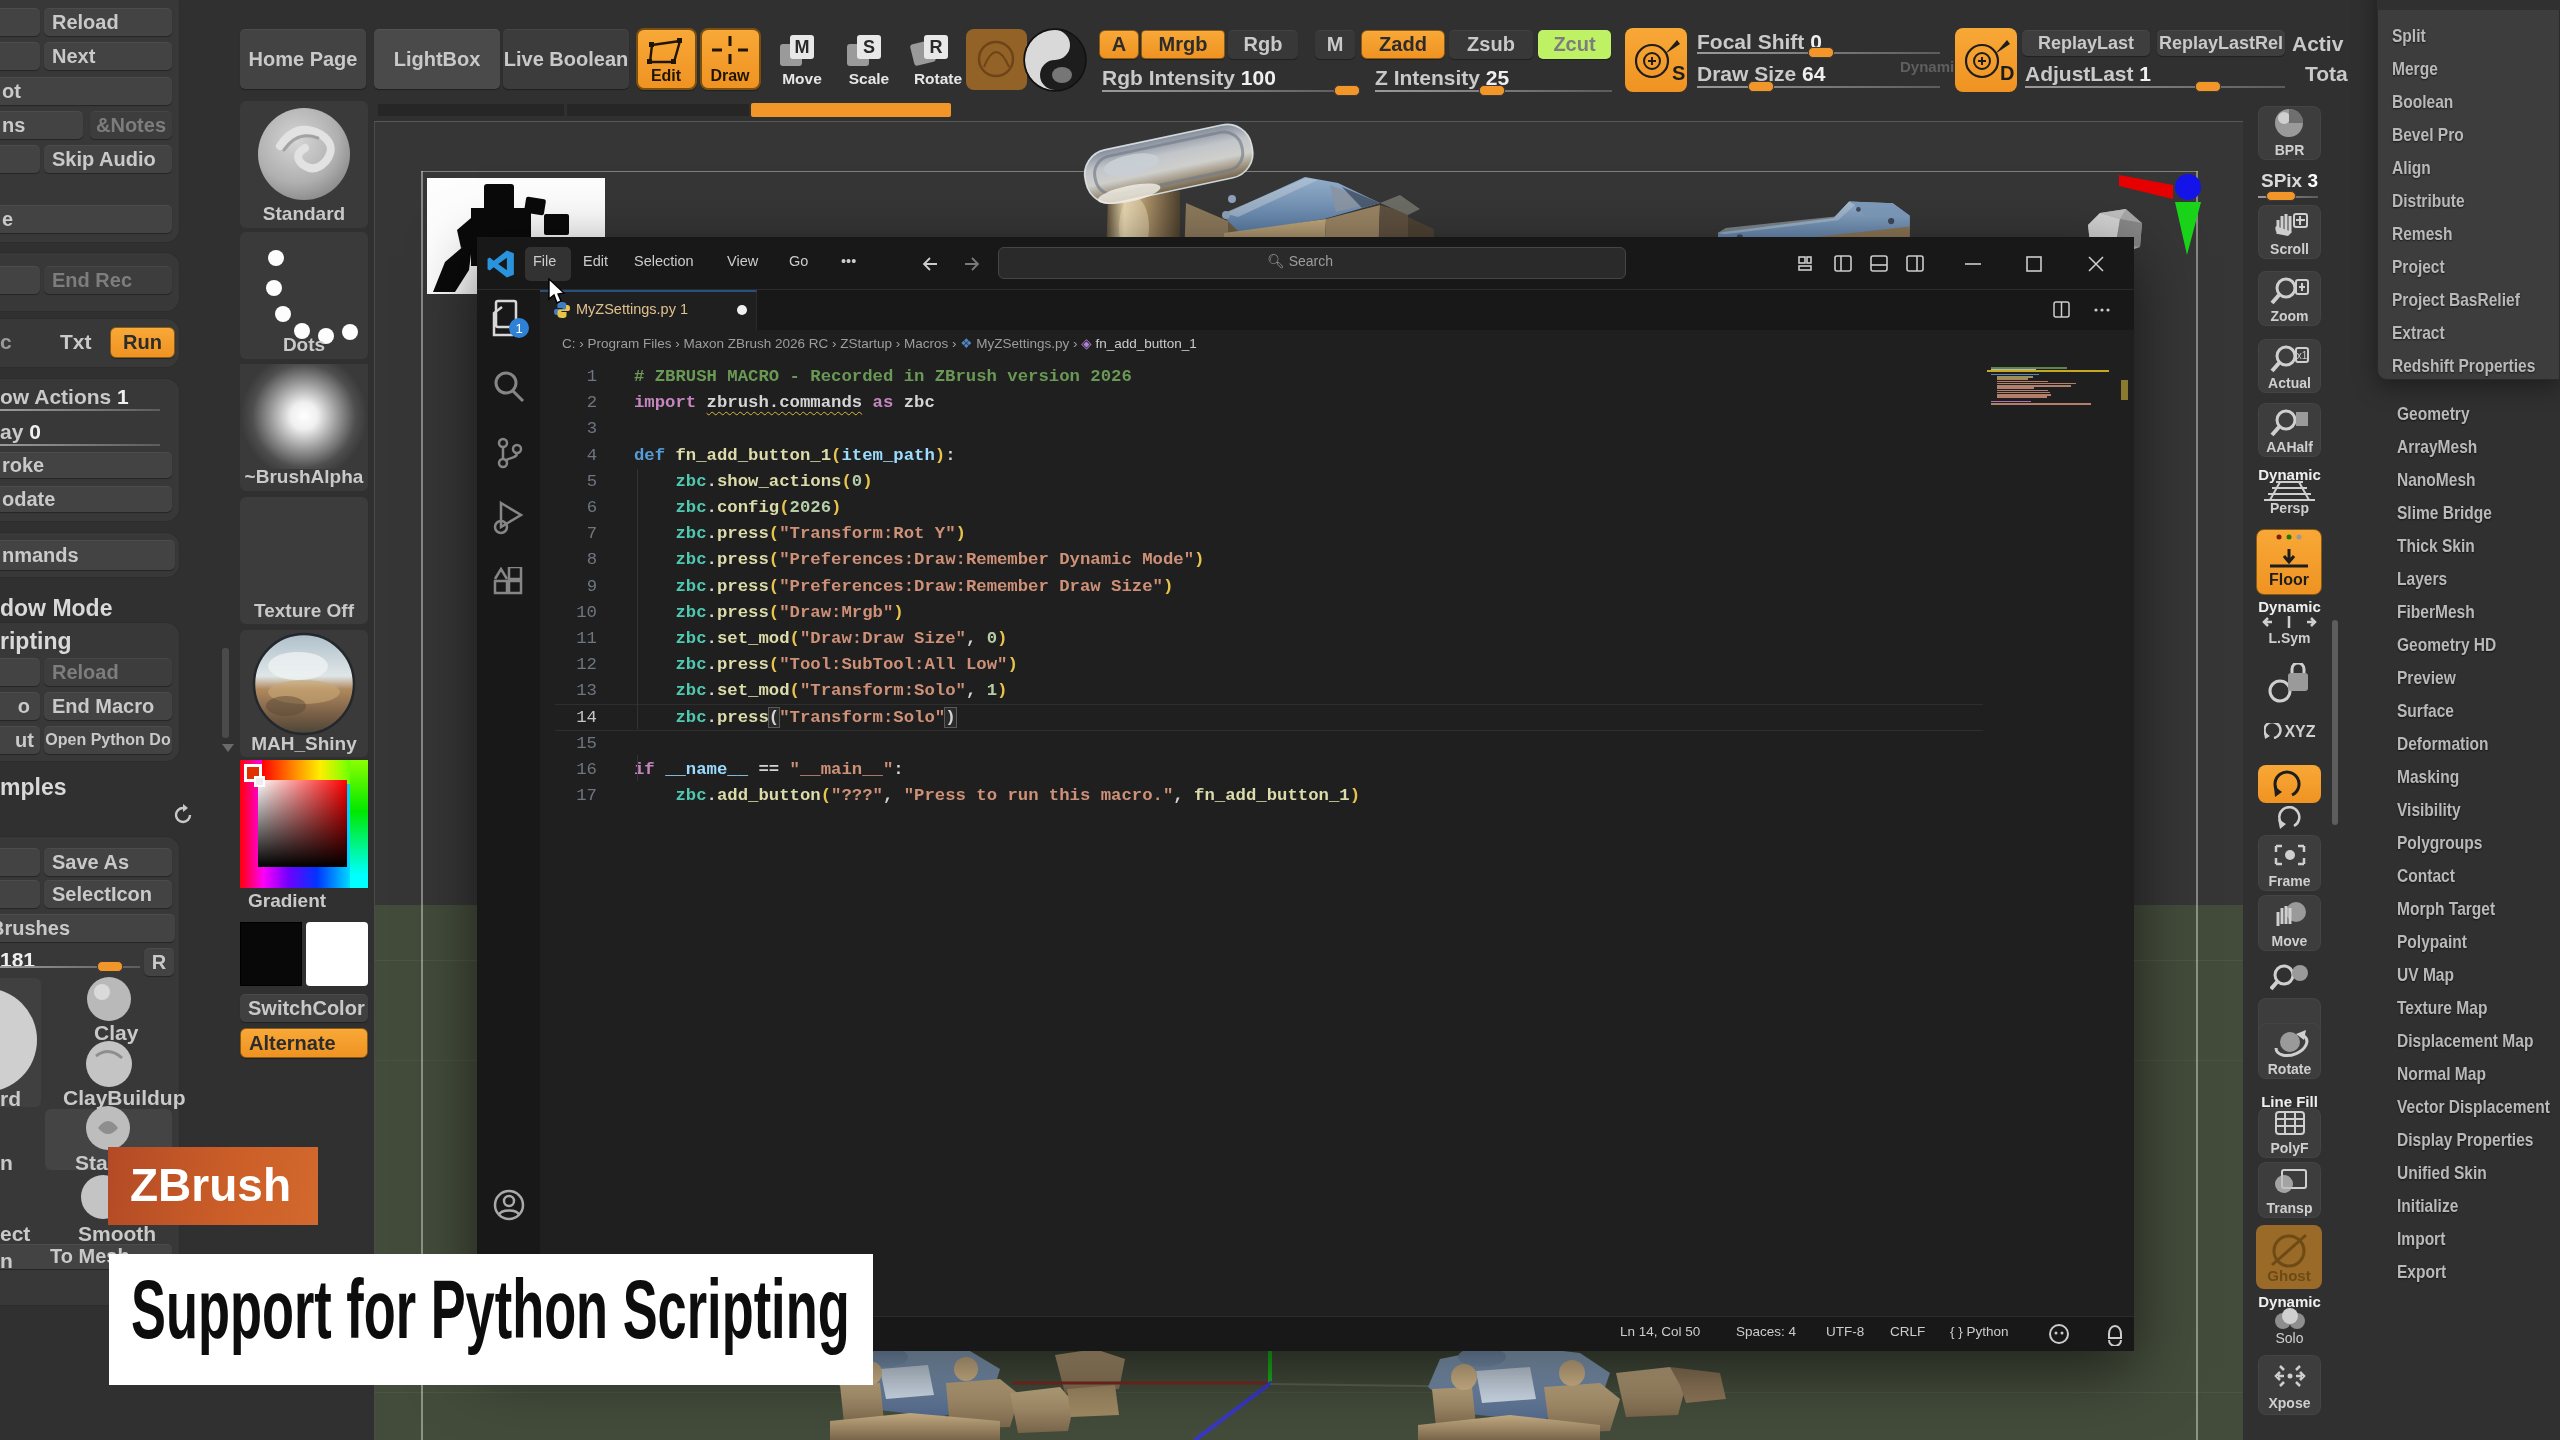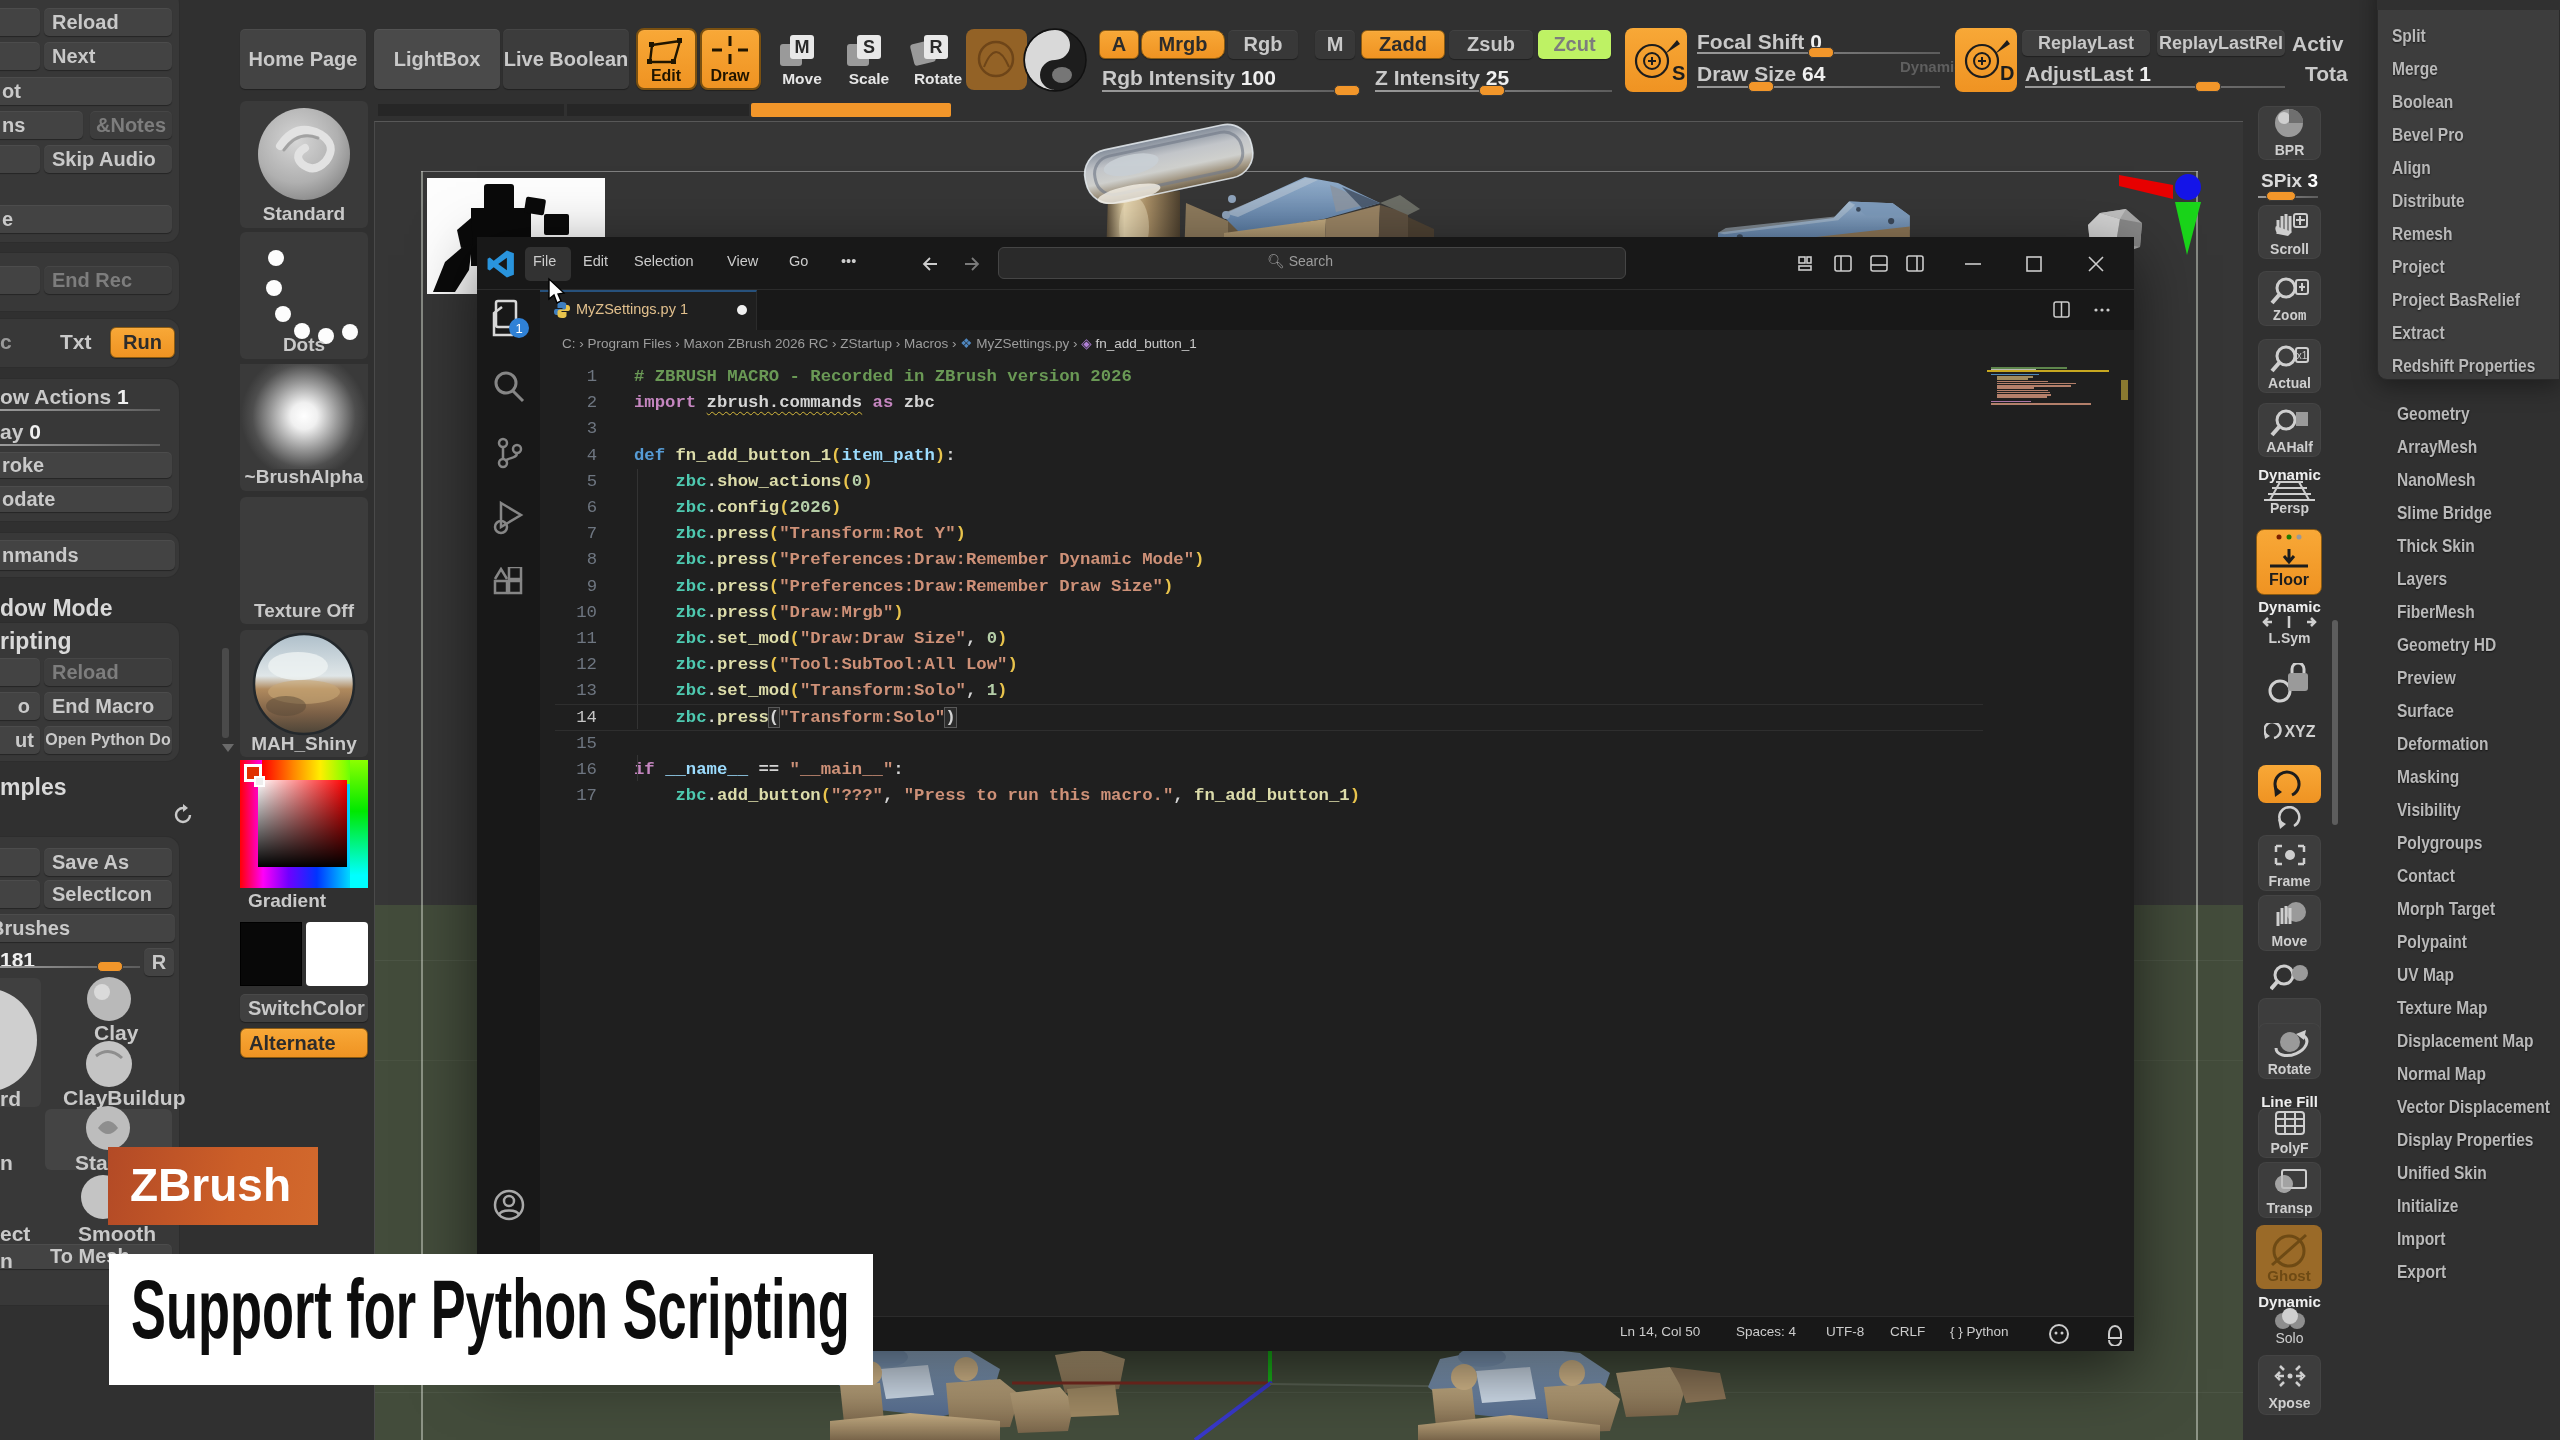--- a/index.html
+++ b/index.html
@@ -114,21 +114,21 @@
     <path d="M18 38 Q30 8 43 38" fill="none" stroke="#6e4518" stroke-width="2"></path>
   </svg>
   <svg class="abs" style="left:1022px;top:27px;" width="66" height="66" viewBox="0 0 66 66">
     <circle cx="33" cy="33" r="31" fill="#1d1d1d"></circle>
     <path d="M33 3 A30 30 0 0 0 33 63 A15 15 0 0 1 33 33 A15 15 0 0 0 33 3Z" fill="#d9d9d9"></path>
     <ellipse cx="40" cy="48" rx="10" ry="8" fill="#cfcfcf" opacity=".5"></ellipse>
     <circle cx="33" cy="33" r="31" fill="none" stroke="#111" stroke-width="1.5"></circle>
   </svg>
 
   <div class="zbtn orange" style="left:1099px;top:30px;width:40px;height:29px;border-radius:6px;border:1px solid #8a5a12;">A</div>
-  <div class="zbtn orange" style="left:1141px;top:30px;width:84px;height:29px;border-radius:10px;border:1px solid #8a5a12;">Mrgb</div>
+  <div class="zbtn orange" style="left:1141px;top:30px;width:84px;height:29px;border-radius:4px;border:1px solid #8a5a12;">Mrgb</div>
   <div class="zbtn" style="left:1228px;top:30px;width:70px;height:29px;background:#383838;">Rgb</div>
   <div class="zbtn" style="left:1315px;top:30px;width:40px;height:29px;background:#383838;">M</div>
   <div class="zbtn orange" style="left:1361px;top:30px;width:84px;height:29px;border-radius:6px;border:1px solid #8a5a12;">Zadd</div>
   <div class="zbtn" style="left:1449px;top:30px;width:84px;height:29px;background:#383838;">Zsub</div>
   <div class="zbtn dim" style="left:1538px;top:30px;width:73px;height:29px;background:#bef264;">Zcut</div>
   <div class="zlabel" style="left:1102px;top:66px;">Rgb Intensity <span style="color:#efefef">100</span></div>
   <div class="slidertrack" style="left:1102px;top:90px;width:250px;"></div>
   <div class="sliderhandle" style="left:1334px;top:85px;"></div>
   <div class="zlabel" style="left:1375px;top:66px;">Z Intensity <span style="color:#efefef">25</span></div>
   <div class="slidertrack" style="left:1375px;top:90px;width:237px;"></div>
@@ -462,21 +462,21 @@
   <div class="sliderhandle" style="left:2266px;top:191px;width:30px;height:10px;"></div>
   <div class="iconbtn" style="top:205px;height:54px;">
       <span style="margin-bottom:2px;">Scroll</span>
     </div>
   <svg class="abs" style="left:2272px;top:210px;" width="36" height="28" viewBox="0 0 36 28">
     <path d="M6 24 L6 10 M10 22 L10 6 M14 22 L14 4 M18 22 L18 6" stroke="#cfcfcf" stroke-width="3" fill="none"></path>
     <path d="M4 16 Q2 20 6 24 L16 26 L20 22" fill="#cfcfcf"></path>
     <rect x="22" y="4" width="13" height="13" rx="2" fill="none" stroke="#cfcfcf" stroke-width="2"></rect>
     <path d="M28 6 l0 9 M24 10 l9 0" stroke="#cfcfcf" stroke-width="2"></path>
   </svg>
-  <div class="iconbtn" style="top:271px;height:55px;font-family:Liberation Mono, monospace;">
+  <div class="iconbtn" style="top:271px;height:55px;">
       <span style="margin-bottom:2px;">Zoom</span>
     </div>
   <svg class="abs" style="left:2270px;top:276px;" width="40" height="30" viewBox="0 0 40 30">
     <circle cx="16" cy="12" r="9" fill="none" stroke="#cfcfcf" stroke-width="3"></circle>
     <line x1="9" y1="19" x2="2" y2="27" stroke="#cfcfcf" stroke-width="4"></line>
     <rect x="26" y="4" width="12" height="14" rx="2" fill="none" stroke="#cfcfcf" stroke-width="2"></rect>
     <path d="M32 7 l0 8 M29 11 l6 0" stroke="#cfcfcf" stroke-width="2"></path>
   </svg>
   <div class="iconbtn" style="top:339px;height:54px;">
       <span style="margin-bottom:2px;">Actual</span>

